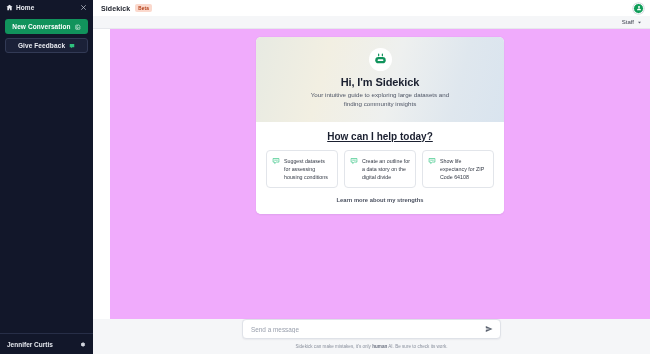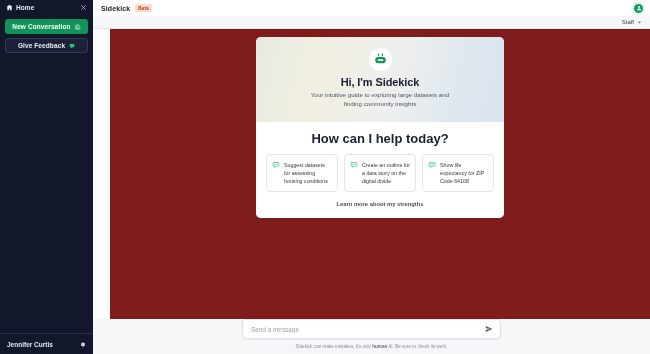--- a/index.html
+++ b/index.html
@@ -88,21 +88,21 @@
     display: flex; align-items: center; justify-content: flex-end;
     padding-right: 8px;
   }
   .staff-menu {
     display: flex; align-items: center; gap: 3px;
     font-size: 6px; color: #3d424f; font-weight: 500; cursor: pointer;
   }
 
   .content {
     flex: 1;
-    background: #7f1d1d;
+    background: #f0abfc;
     display: flex; flex-direction: column; align-items: center;
     padding-top: 8px;
     overflow: hidden;
     margin-left: 17px;
   }
 
   
   .hero-wrap {
     width: 248px;
     border-radius: 5px;
@@ -129,21 +129,21 @@
     font-size: 6.2px; color: #4e5565; line-height: 1.45;
     text-align: center; max-width: 150px;
   }
 
   .panel {
     background: #fff;
     padding: 9px 10px 11px 10px;
     display: flex; flex-direction: column; align-items: center;
   }
   .panel-title {
-    font-size: 13px; font-weight: 700; color: #1b2030; margin-bottom: 8px;
+    font-size: 10px; font-weight: 700; color: #1b2030; margin-bottom: 8px; text-decoration: underline;
   }
   .cards { display: flex; gap: 6px; width: 100%; }
   .card {
     flex: 1;
     border: 0.7px solid #e2e5ea;
     border-radius: 4px;
     padding: 6px 5px 6px 5px;
     display: flex; gap: 4px;
     cursor: pointer;
     background: #fff;

